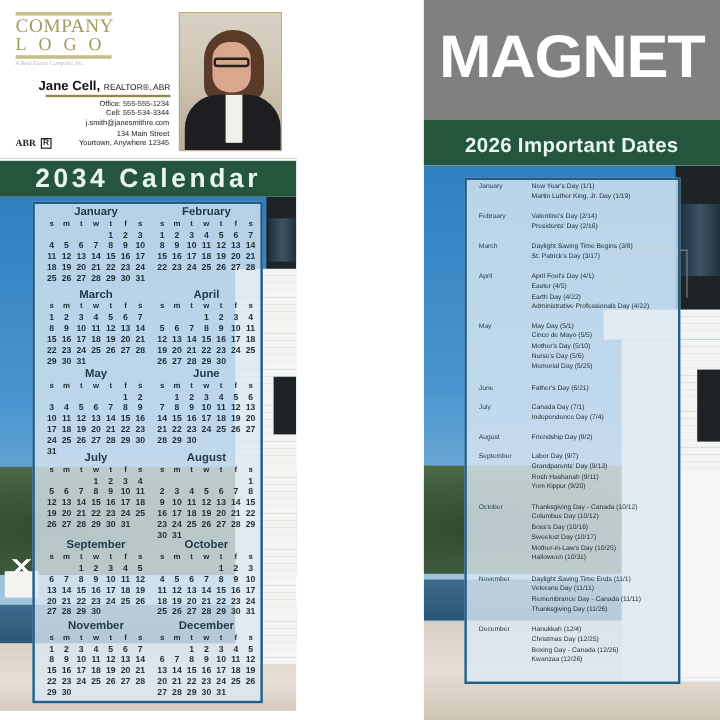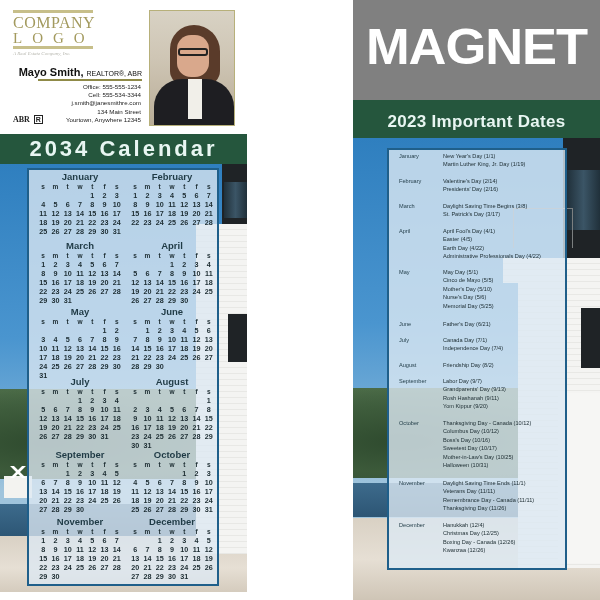--- a/index.html
+++ b/index.html
@@ -94,21 +94,21 @@
 
     <div class="photo">
       <div class="hair"></div>
       <div class="jacket"></div>
       <div class="shirt"></div>
       <div class="face"></div>
       <div class="glasses"></div>
     </div>
 
     <div class="agent-name">
-      <span>Mayo Smith,</span>
+      <span>Jane Cell,</span>
       <small>REALTOR®, ABR</small>
     </div>
     <div class="name-rule"></div>
 
     <div class="contact">
       <div>Office: 555-555-1234</div>
       <div>Cell: 555-534-3344</div>
       <div>j.smith@janesmithre.com</div>
       <div>134 Main Street</div>
       <div>Yourtown, Anywhere 12345</div>
@@ -677,21 +677,21 @@
         </div>
       </div>
     </div>
 </div>
 
 <div id="right-card">
   <div class="magnet-bar">
     <div class="magnet-label">MAGNET</div>
   </div>
   <div class="right-title-bar">
-    <div class="right-title">2023 Important Dates</div>
+    <div class="right-title">2026 Important Dates</div>
   </div>
 
   <div class="scene" id="right-scene">
     <div class="sky"></div>
     <div class="trees" style="top:250px;"></div>
     <div class="water" style="top:345px;"></div>
     <div class="sand" style="top:380px;"></div>
     <div class="lh-black" style="left:210px; top:0px; width:37px; height:120px;"></div>
     <div class="lh-glass" style="left:214px; top:32px; width:33px; height:60px;"></div>
     <div class="lh-rail" style="left:160px; top:70px; width:60px; height:40px;"></div>

